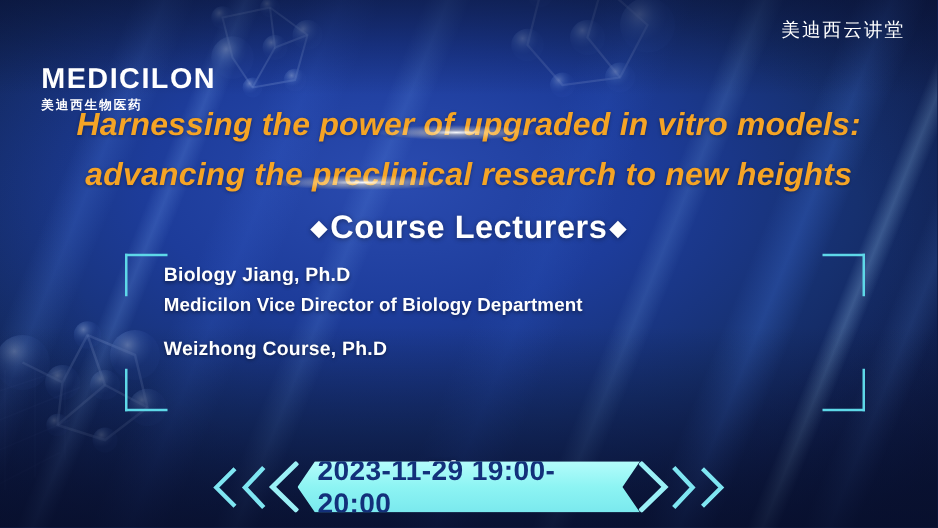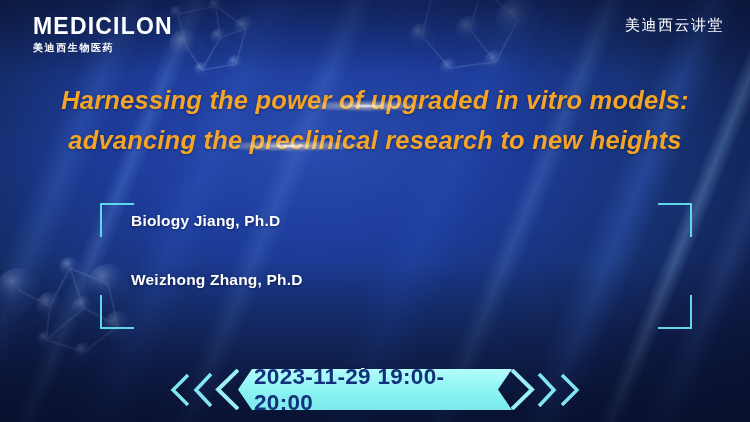--- a/index.html
+++ b/index.html
@@ -47,21 +47,21 @@
   .molecule{ position:absolute; pointer-events:none; }
   .m-topleft{ left:150px; top:-14px; opacity:.55; }
   .m-topmid{  left:392px; top:-30px; opacity:.45; }
   .m-left{    left:-16px; top:248px; opacity:.5; }
   .m-dots{    left:-10px; top:296px; opacity:.30; }
 
   
   .logo{ position:absolute; left:33px; top:14px; }
   .logo-en{
     font-size:23px; font-weight:bold; color:#ffffff;
-    letter-spacing:1.2px; line-height:1.08;
+    letter-spacing:1.2px; line-height:1.08;margin-top:36px;
   }
   .logo-cn{
     font-size:10px; font-weight:bold; color:#ffffff;
     letter-spacing:1.6px; text-align:left; margin-top:2px;
   }
 
   
   .series{
     position:absolute; right:26px; top:14px;
     text-align:right; color:#ffffff;
@@ -239,32 +239,36 @@
     <div>美迪西云讲堂</div>
   </div>
 
   <div class="title">
     <span class="title-line">Harnessing the power of upgraded in vitro models:</span>
     <span class="title-line">advancing the preclinical research to new heights</span>
     <span class="glint g1"></span>
     <span class="glint g2"></span>
   </div>
 
+  <div class="sec-head sec-lecturers">
+    <span class="dia dia-l">◆</span><span>Course Lecturers</span><span class="dia dia-r">◆</span>
+  </div>
 
   <div class="lect-box">
     <span class="corner c-tl"></span>
     <span class="corner c-tr"></span>
     <span class="corner c-bl"></span>
     <span class="corner c-br"></span>
 
     <div class="lect lect-1">
       <div class="lect-name">Biology Jiang, Ph.D</div>
+      <div class="lect-role">Medicilon Vice Director of Biology Department</div>
     </div>
     <div class="lect lect-2">
-      <div class="lect-name">Weizhong Zhang, Ph.D</div>
+      <div class="lect-name">Weizhong Course, Ph.D</div>
     </div>
   </div>
 
   <div class="sec-head sec-time">
     <span class="dia">◆</span><span>Time</span><span class="dia">◆</span>
   </div>
 
   <div class="ribbon">
     <span class="chev-group chev-l">
       <svg width="23" height="34" viewBox="0 0 23 34">

